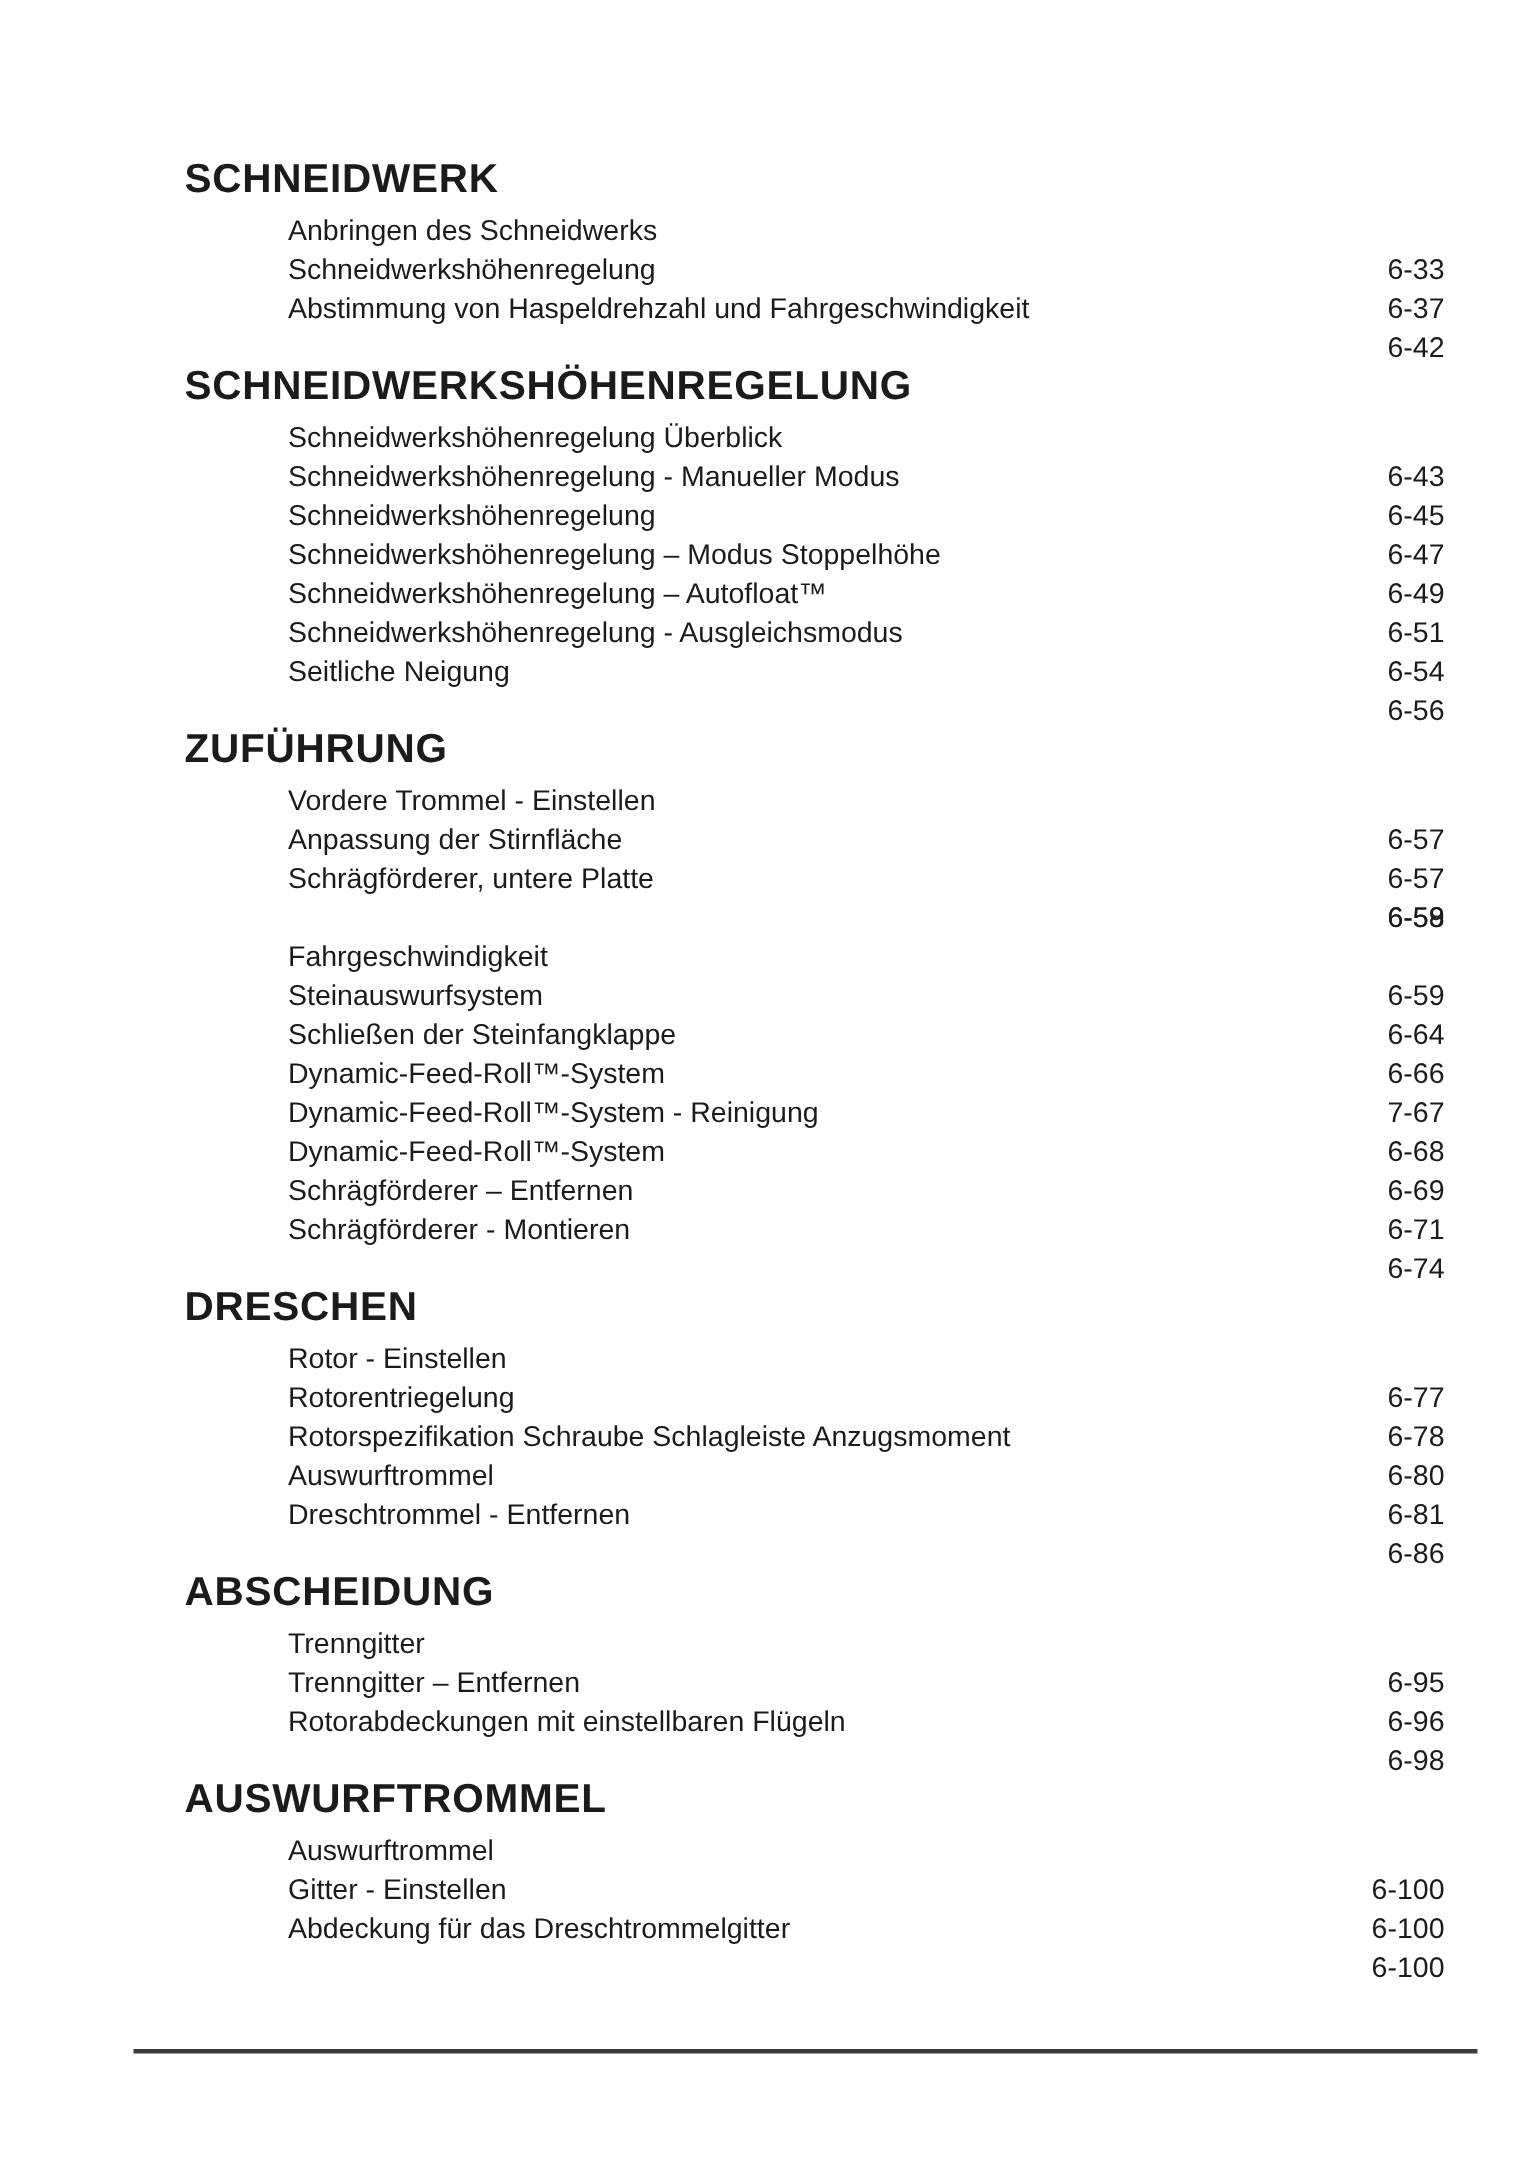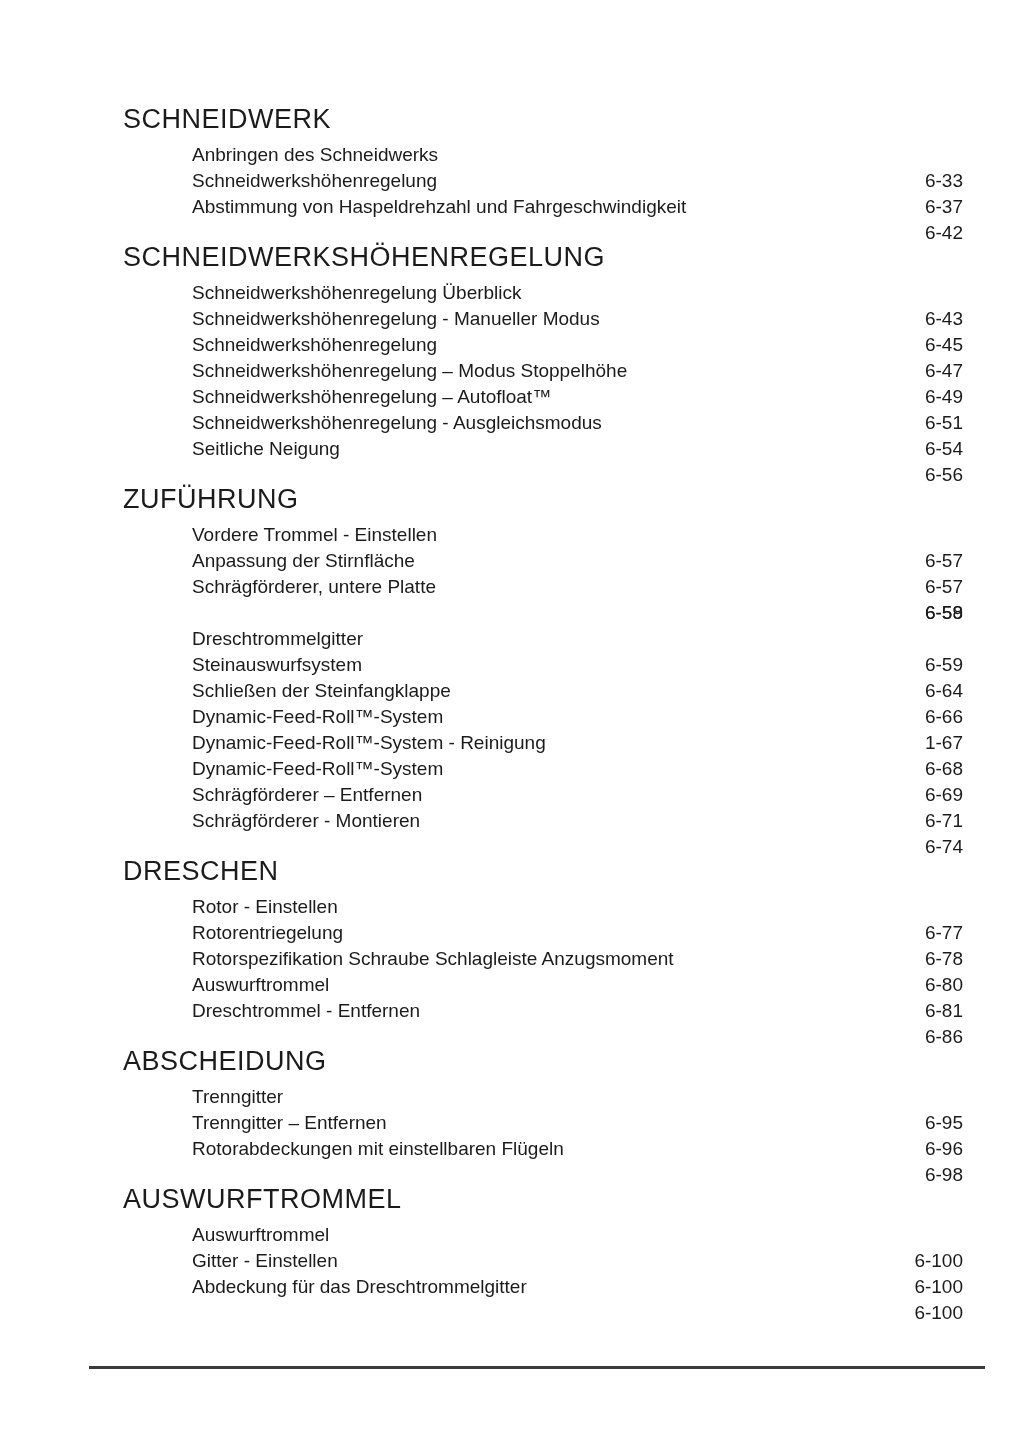--- a/index.html
+++ b/index.html
@@ -24,21 +24,21 @@
   .toc-sections {
     padding-top: 104px;
   }
   .toc-section {
     margin: 0 0 22px 0;
   }
   .section-title {
     margin: 0 0 7px 123px;
     font-size: 27px;
     line-height: 31px;
-    font-weight: 400;
+    font-weight: 700;
     letter-spacing: 0.5px;
     white-space: nowrap;
   }
   .entries {
     margin-left: 192px;
     width: 771px;
   }
   .toc-row {
     display: flex;
     flex-direction: column;
@@ -171,41 +171,41 @@
     <span class="toc-dots" aria-hidden="true"></span>
     <span class="toc-page-num">6-58</span>
   </div>
 
   <div class="toc-row">
     <span class="toc-dots" aria-hidden="true"></span>
     <span class="toc-page-num">6-59</span>
   </div>
 
   <div class="toc-row">
-    <span class="toc-label">Dreschtrommelgitter</span>
+    <span class="toc-label">Fahrgeschwindigkeit</span>
     <span class="toc-dots" aria-hidden="true"></span>
     <span class="toc-page-num">6-59</span>
   </div>
 
   <div class="toc-row">
     <span class="toc-label">Steinauswurfsystem</span>
     <span class="toc-dots" aria-hidden="true"></span>
     <span class="toc-page-num">6-64</span>
   </div>
 
   <div class="toc-row">
     <span class="toc-label">Schließen der Steinfangklappe</span>
     <span class="toc-dots" aria-hidden="true"></span>
     <span class="toc-page-num">6-66</span>
   </div>
 
   <div class="toc-row">
     <span class="toc-label">Dynamic-Feed-Roll™-System</span>
     <span class="toc-dots" aria-hidden="true"></span>
-    <span class="toc-page-num">1-67</span>
+    <span class="toc-page-num">7-67</span>
   </div>
 
   <div class="toc-row">
     <span class="toc-label">Dynamic-Feed-Roll™-System - Reinigung</span>
     <span class="toc-dots" aria-hidden="true"></span>
     <span class="toc-page-num">6-68</span>
   </div>
 
   <div class="toc-row">
     <span class="toc-label">Dynamic-Feed-Roll™-System</span>

